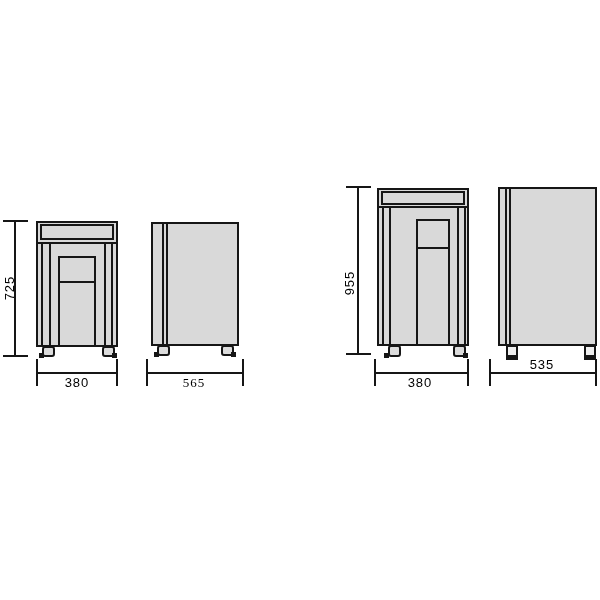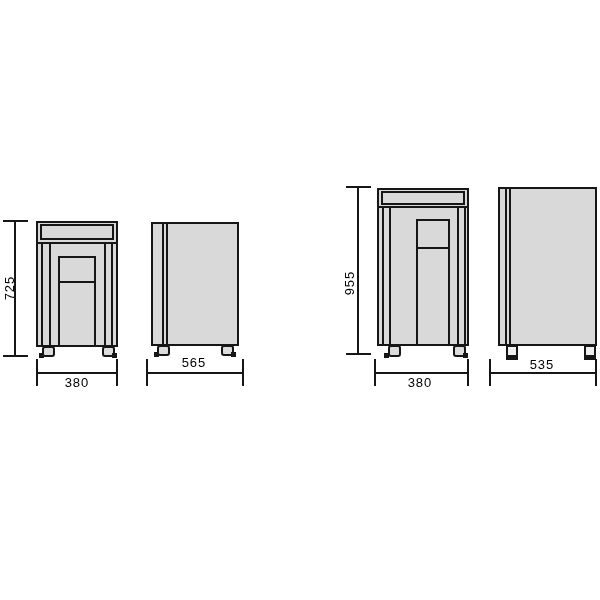--- a/index.html
+++ b/index.html
@@ -85,21 +85,21 @@
     <div class="vline" style="left:36px;top:359px;height:27px;"></div>
     <div class="vline" style="left:116px;top:359px;height:27px;"></div>
     <div class="hline" style="left:36px;top:372px;width:82px;"></div>
     <div class="dim-label" style="left:57px;top:376px;width:40px;">380</div>
   </div>
 
   <div>
     <div class="vline" style="left:146px;top:359px;height:27px;"></div>
     <div class="vline" style="left:242px;top:359px;height:27px;"></div>
     <div class="hline" style="left:146px;top:372px;width:98px;"></div>
-    <div class="dim-label" style="left:174px;top:356px;width:40px;">565</div>
+    <div class="dim-label" style="left:174px;top:376px;width:40px;font-family:Liberation Serif, serif;">565</div>
   </div>
 
   <div>
     <div class="vline" style="left:357px;top:187px;height:168px;"></div>
     <div class="hline" style="left:346px;top:186px;width:25px;"></div>
     <div class="hline" style="left:346px;top:353px;width:25px;"></div>
     <div class="dim-label rot" style="left:330px;top:276px;width:40px;height:14px;">955</div>
   </div>
 
   <div>

